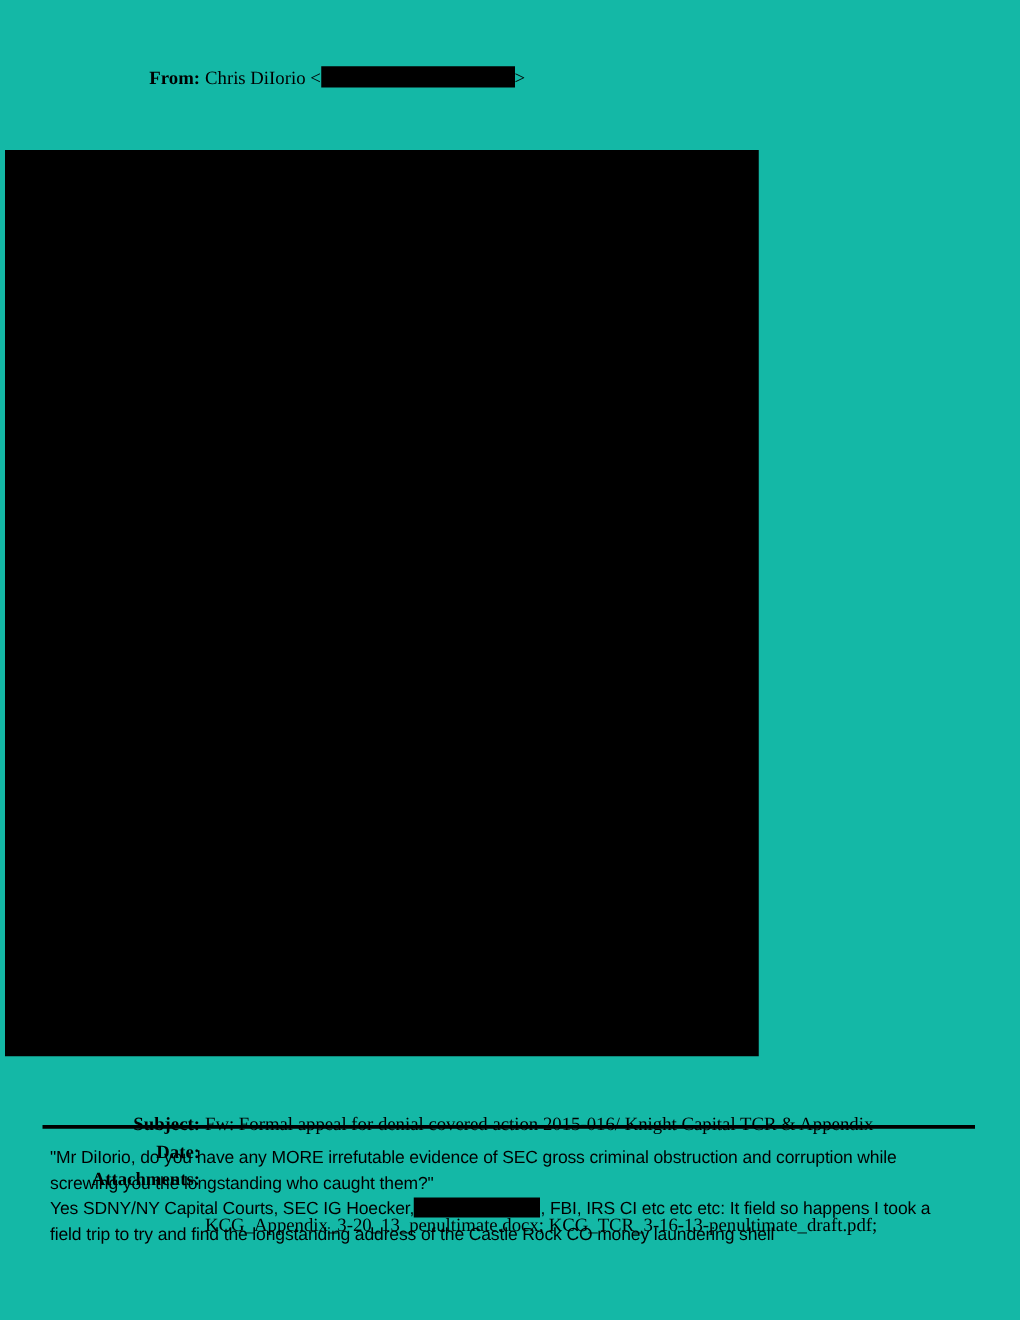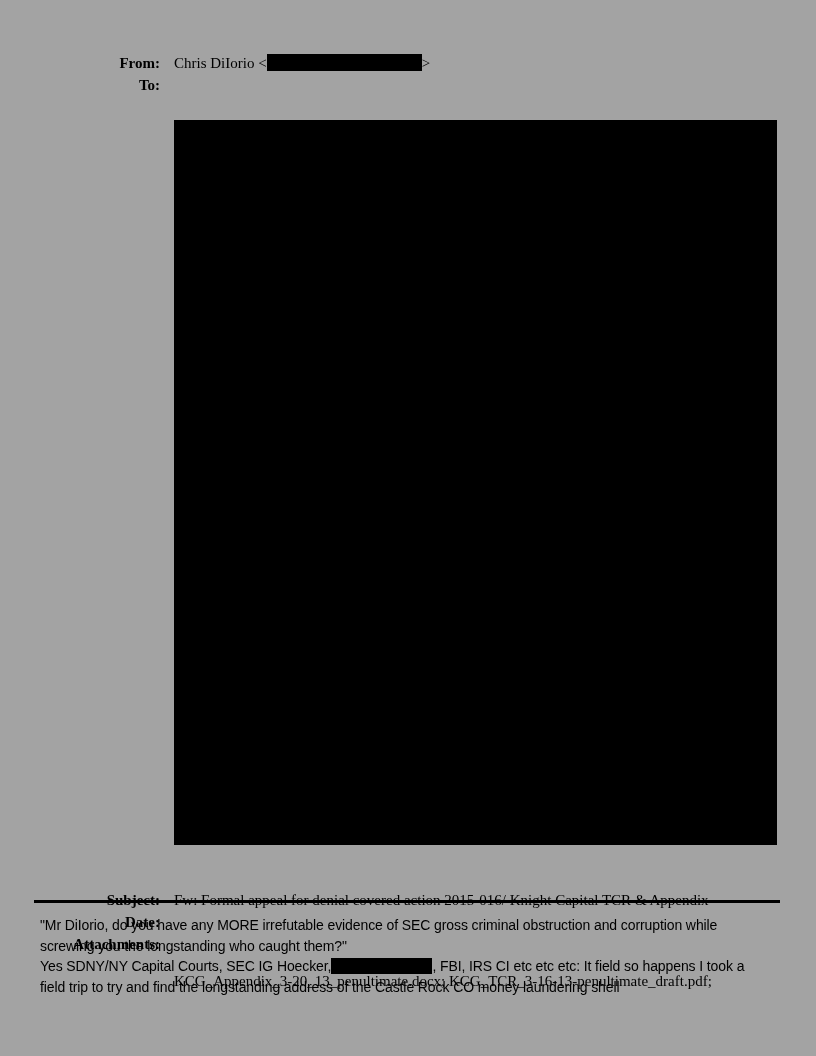--- a/index.html
+++ b/index.html
@@ -1,39 +1,39 @@
 <!DOCTYPE html>
 <html><head>
 <meta charset="utf-8">
 <style>
   html, body { margin: 0; padding: 0; background: #ffffff; }
   .page {
     position: relative;
     width: 816px;
     height: 1056px;
-    background: #a3a3a3;
+    background: #14b8a6;
     overflow: hidden;
     color: #000000;
   }
   .email-header {
     padding-top: 52px;
     font-family: "Liberation Serif", serif;
     font-size: 15px;
     line-height: 22px;
   }
   .hrow { display: flex; }
   .hrow .label {
     flex: none;
     width: 160px;
     text-align: right;
     font-weight: bold;
     white-space: pre;
   }
   .hrow .value {
-    margin-left: 14px;
+    margin-left: 4px;
     white-space: pre;
     text-align: right;
   }
   .redact {
     display: inline-block;
     background: #000000;
     vertical-align: -3px;
   }
   .redact-from { width: 155px; height: 17px; }
   .redact-to-block {
@@ -72,21 +72,20 @@
 <div class="page">
 
   <div class="email-header">
 
     <div class="hrow">
       <div class="label">From:</div>
       <div class="value"><span>Chris DiIorio &lt;</span><span class="redact redact-from"></span><span>&gt;</span></div>
     </div>
 
     <div class="hrow">
-      <div class="label">To:</div>
       <div class="value">
         <span class="redact-to-block"></span>
       </div>
     </div>
 
     <div class="hrow">
       <div class="label">Subject:</div>
       <div class="value">Fw: Formal appeal for denial covered action 2015-016/ Knight Capital TCR &amp; Appendix</div>
     </div>
 

